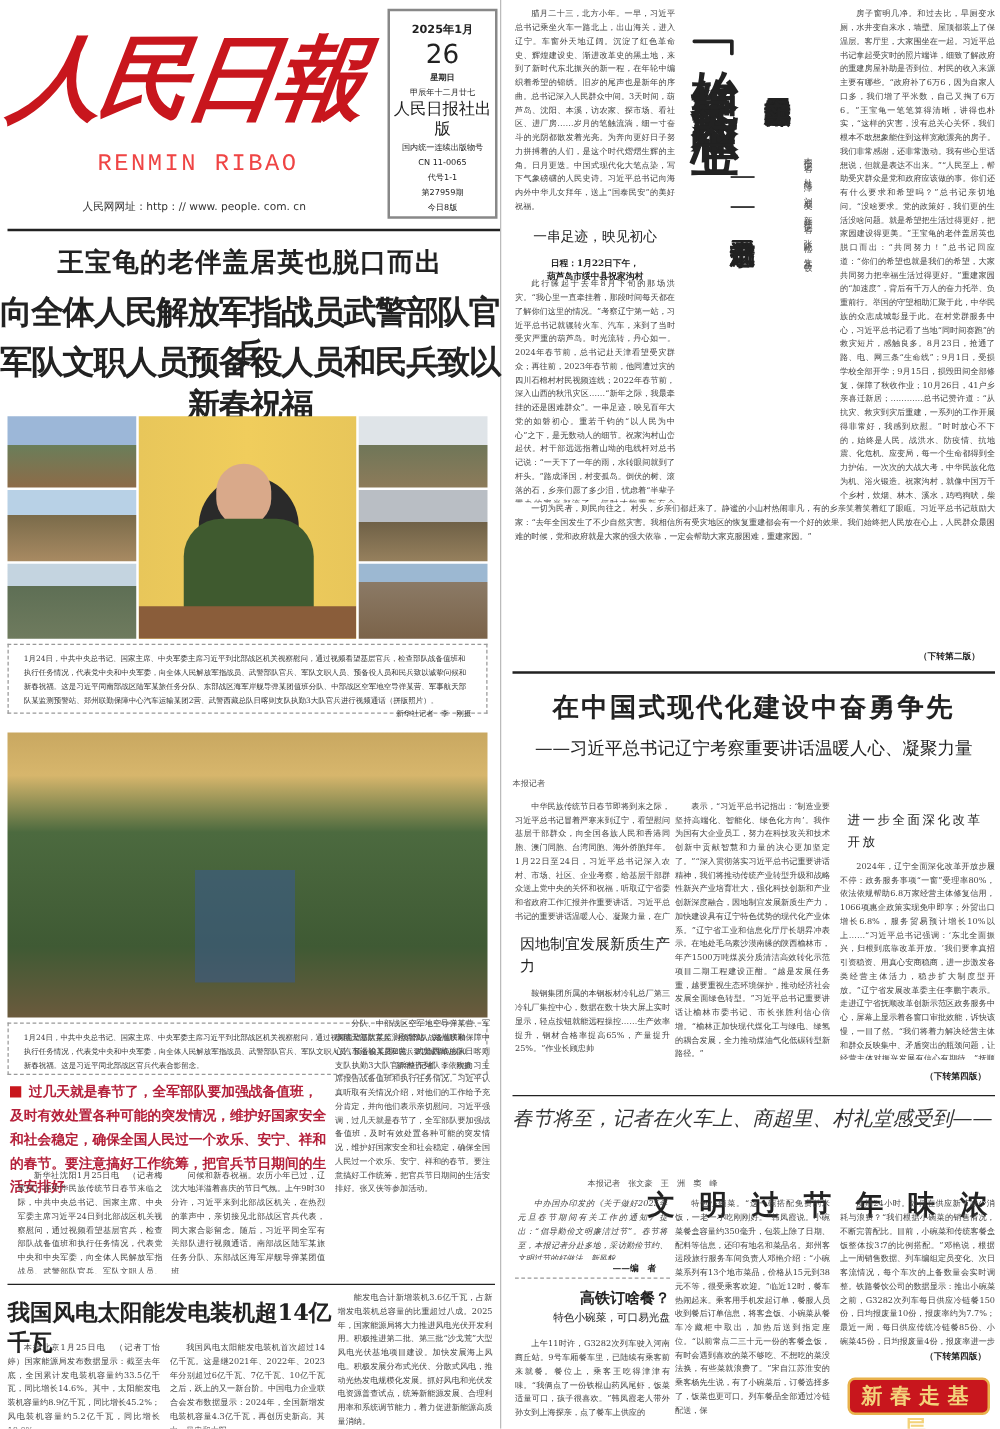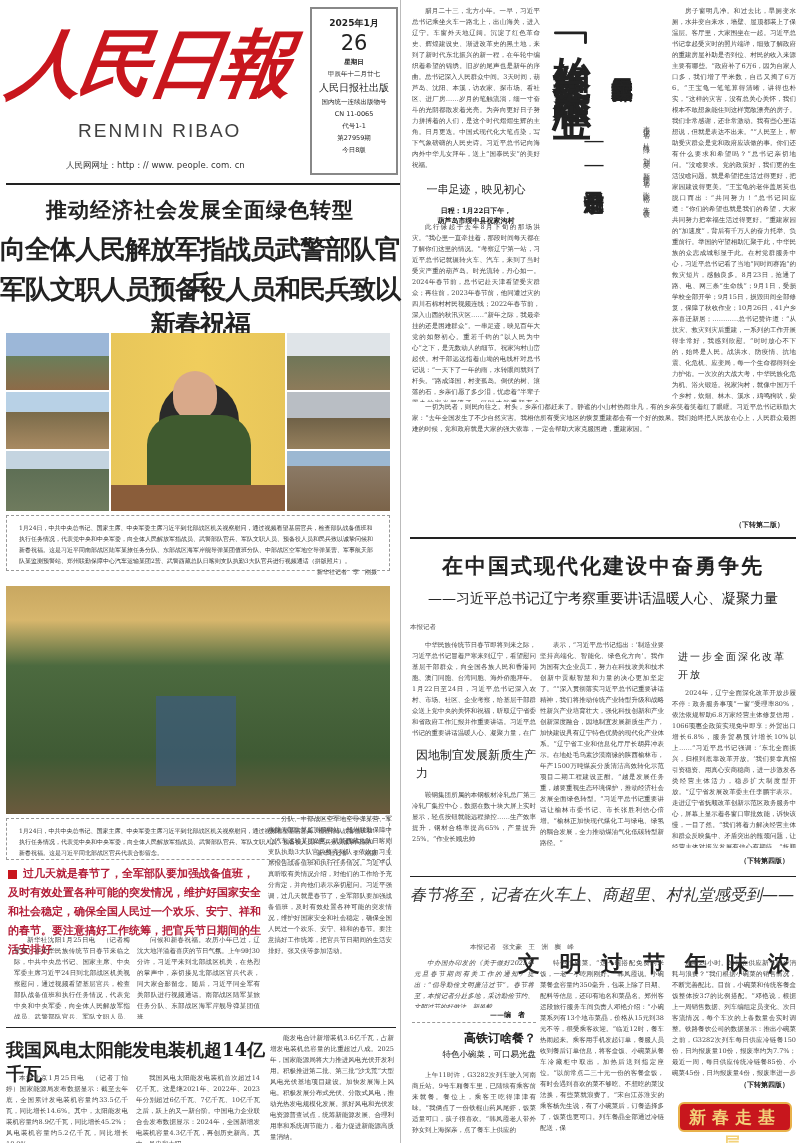--- a/index.html
+++ b/index.html
@@ -1,25 +1,25 @@
 <!DOCTYPE html>
 <html><head>
 <meta charset="utf-8">
 <style>
 *{box-sizing:border-box;margin:0;padding:0}
 body{width:800px;height:1143px;background:#fff;font-family:"DejaVu Serif",serif;color:#222;position:relative;overflow:hidden}
 .abs{position:absolute}
 .masthead-logo{left:10px;top:8px;width:290px;height:110px;color:#c8161d;font-family:"DejaVu Serif",serif;font-size:74px;font-weight:bold;font-style:italic;letter-spacing:-4px;line-height:110px;transform:skewX(-8deg)}
-.masthead-pinyin{left:78px;top:120px;color:#404040;font-size:19px;letter-spacing:2px;font-family:Liberation Sans, sans-serif}
+.masthead-pinyin{left:78px;top:120px;color:#ef4444;font-size:19px;letter-spacing:2px;font-family:Liberation Mono, monospace}
 .masthead-url{left:66px;top:160px;font-size:8.5px;font-family:"DejaVu Sans",sans-serif;color:#333}
 .datebox{left:310px;top:7px;width:88px;height:168px;border:2px solid #888;text-align:center;font-family:"DejaVu Sans",sans-serif;padding-top:8px}
 .datebox .ym{font-size:9px;font-weight:bold}
 .datebox .day{font-size:21px;line-height:26px}
 .datebox .sm{font-size:6.5px;line-height:12px}
-.datebox .md{font-size:10px;line-height:16px}
+.datebox .md{font-size:13px;line-height:16px}
 .rule{background:#222}
 .headline-kicker{left:0;top:196px;width:400px;text-align:center;font-family:"DejaVu Sans",sans-serif;font-size:21px;font-weight:bold;letter-spacing:1px}
 .headline-main{left:0;width:400px;text-align:center;font-family:"DejaVu Sans",sans-serif;font-size:26px;font-weight:bold;letter-spacing:-1px}
 .photo{background:#ccc;overflow:hidden}
 .caption-box{border:1px dashed #999;font-size:6px;line-height:11px;padding:6px 12px;color:#333}
 .caption-credit{float:right}
 .col-text{font-size:6.5px;line-height:11px;color:#444;text-align:justify;text-indent:2em}
 .red-lead{color:#b5203a;font-family:"DejaVu Sans",sans-serif;font-size:11px;font-weight:bold;line-height:19px}
 .red-sq{display:inline-block;width:9px;height:9px;background:#c8161d;margin-right:6px;vertical-align:middle}
 .vert{writing-mode:vertical-rl;text-orientation:upright}
@@ -41,21 +41,21 @@
   <div class="md">人民日报社出版</div>
   <div class="sm">国内统一连续出版物号</div>
   <div class="sm">CN 11-0065</div>
   <div class="sm">代号1-1</div>
   <div class="sm">第27959期</div>
   <div class="sm">今日8版</div>
 </div>
 <div class="abs rule" style="left:6px;top:183px;width:394px;height:2px"></div>
 <div class="abs" style="left:400px;top:0;width:1px;height:1143px;background:#bbb"></div>
 
-<div class="abs headline-kicker">推动经济社会发展全面绿色转型</div>
+<div class="abs headline-kicker">王宝龟的老伴盖居英也脱口而出</div>
 <div class="abs headline-main" style="top:232px">向全体人民解放军指战员武警部队官兵</div>
 <div class="abs headline-main" style="top:272px">军队文职人员预备役人员和民兵致以新春祝福</div>
 
 <div class="abs" style="left:6px;top:333px;width:384px;height:178px">
   <div class="abs photo" style="left:0;top:0;width:103px;height:57px;background:linear-gradient(#9cb7d8 40%,#6a7e5a 40%,#8d6b48)"></div>
   <div class="abs photo" style="left:0;top:59px;width:103px;height:57px;background:linear-gradient(#b8d1e6 35%,#7a6b4a 35%,#a88a62)"></div>
   <div class="abs photo" style="left:0;top:118px;width:103px;height:60px;background:linear-gradient(#c4d4e0 30%,#5e6f55 30%,#6f7b5e)"></div>
   <div class="abs photo" style="left:105px;top:0;width:174px;height:178px;background:linear-gradient(90deg,#e8c65a,#f0cd5c,#e8c65a)">
     <div class="abs" style="left:48px;top:48px;width:80px;height:50px;border-radius:40px 40px 0 0;background:#2a2a2a"></div>
     <div class="abs" style="left:62px;top:38px;width:44px;height:50px;border-radius:22px;background:#d9a98a"></div>

